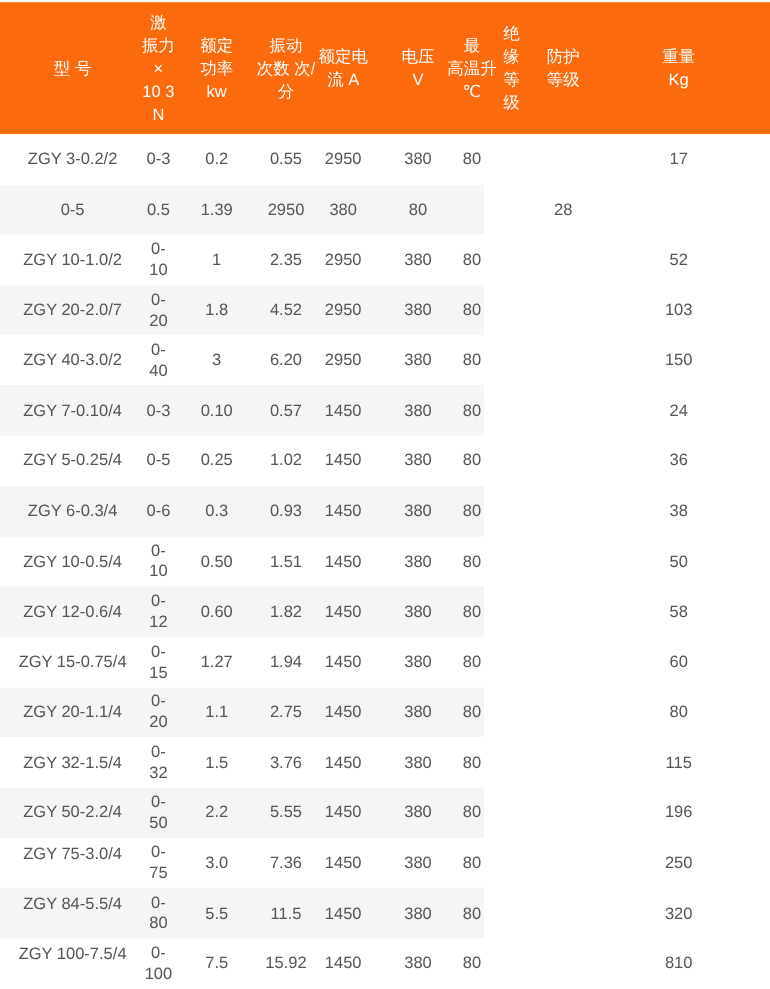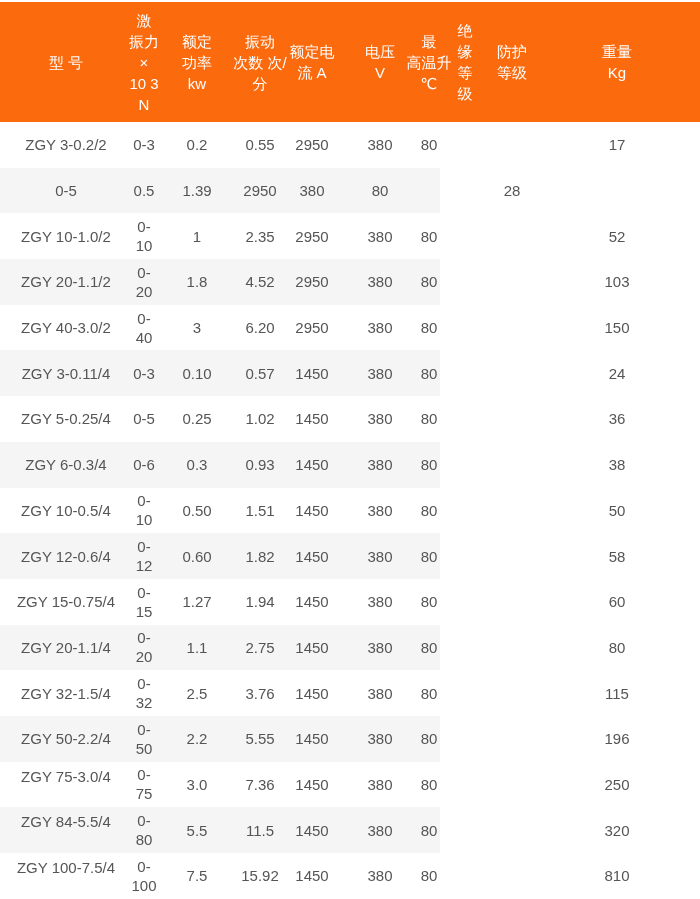--- a/index.html
+++ b/index.html
@@ -136,21 +136,21 @@
         <div class="cell cell-power">1</div>
         <div class="cell cell-current">2.35</div>
         <div class="cell cell-frequency">2950</div>
         <div class="cell cell-voltage">380</div>
         <div class="cell cell-temp_rise">80</div>
         <div class="cell cell-insulation"></div>
         <div class="cell cell-protection"></div>
         <div class="cell cell-weight">52</div>
       </div>
       <div class="row">
-        <div class="cell cell-model">ZGY 20-1.1/2</div>
+        <div class="cell cell-model">ZGY 20-2.0/7</div>
         <div class="cell cell-force">0-20</div>
         <div class="cell cell-power">1.8</div>
         <div class="cell cell-current">4.52</div>
         <div class="cell cell-frequency">2950</div>
         <div class="cell cell-voltage">380</div>
         <div class="cell cell-temp_rise">80</div>
         <div class="cell cell-insulation"></div>
         <div class="cell cell-protection"></div>
         <div class="cell cell-weight">103</div>
       </div>
@@ -160,21 +160,21 @@
         <div class="cell cell-power">3</div>
         <div class="cell cell-current">6.20</div>
         <div class="cell cell-frequency">2950</div>
         <div class="cell cell-voltage">380</div>
         <div class="cell cell-temp_rise">80</div>
         <div class="cell cell-insulation"></div>
         <div class="cell cell-protection"></div>
         <div class="cell cell-weight">150</div>
       </div>
       <div class="row">
-        <div class="cell cell-model">ZGY 3-0.11/4</div>
+        <div class="cell cell-model">ZGY 7-0.10/4</div>
         <div class="cell cell-force">0-3</div>
         <div class="cell cell-power">0.10</div>
         <div class="cell cell-current">0.57</div>
         <div class="cell cell-frequency">1450</div>
         <div class="cell cell-voltage">380</div>
         <div class="cell cell-temp_rise">80</div>
         <div class="cell cell-insulation"></div>
         <div class="cell cell-protection"></div>
         <div class="cell cell-weight">24</div>
       </div>
@@ -246,21 +246,21 @@
         <div class="cell cell-frequency">1450</div>
         <div class="cell cell-voltage">380</div>
         <div class="cell cell-temp_rise">80</div>
         <div class="cell cell-insulation"></div>
         <div class="cell cell-protection"></div>
         <div class="cell cell-weight">80</div>
       </div>
       <div class="row">
         <div class="cell cell-model">ZGY 32-1.5/4</div>
         <div class="cell cell-force">0-32</div>
-        <div class="cell cell-power">2.5</div>
+        <div class="cell cell-power">1.5</div>
         <div class="cell cell-current">3.76</div>
         <div class="cell cell-frequency">1450</div>
         <div class="cell cell-voltage">380</div>
         <div class="cell cell-temp_rise">80</div>
         <div class="cell cell-insulation"></div>
         <div class="cell cell-protection"></div>
         <div class="cell cell-weight">115</div>
       </div>
       <div class="row">
         <div class="cell cell-model">ZGY 50-2.2/4</div>

